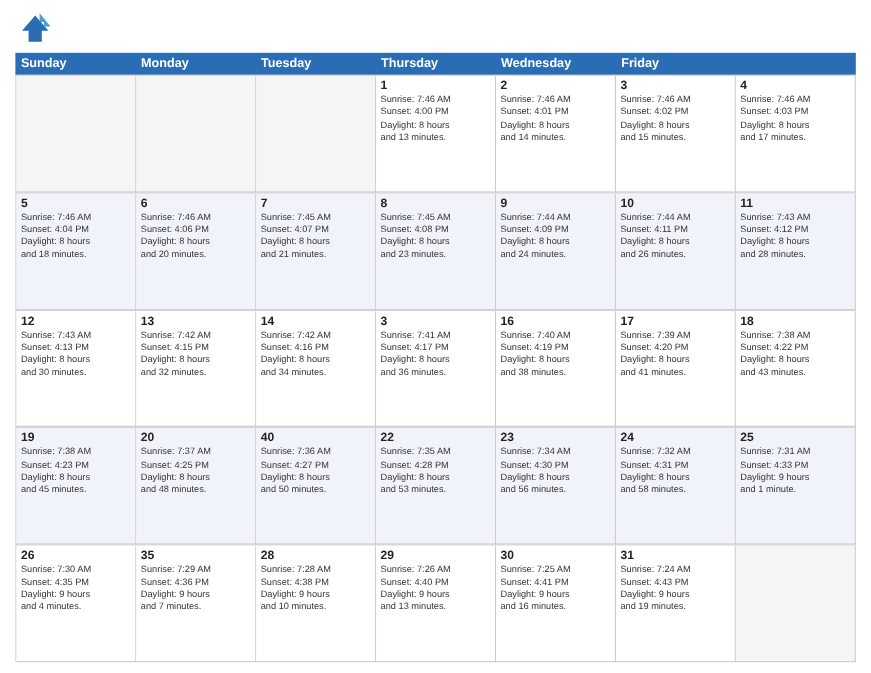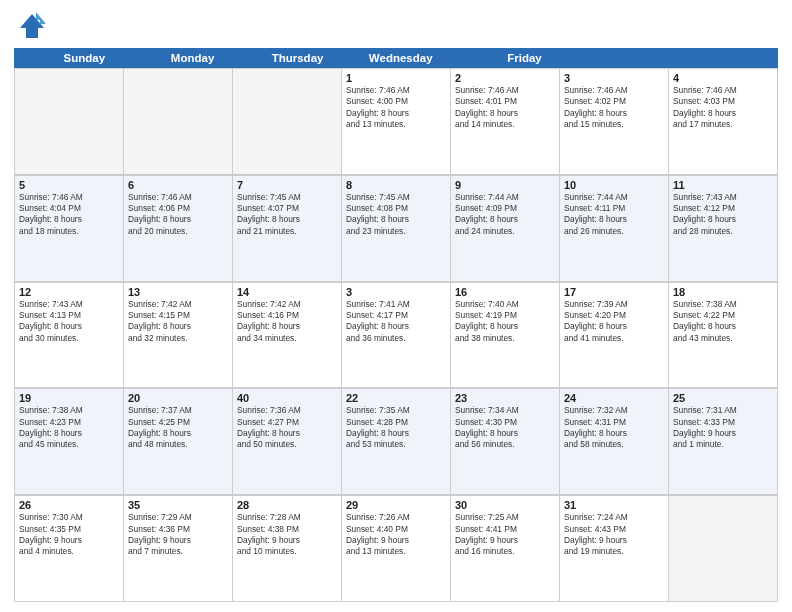--- a/index.html
+++ b/index.html
@@ -68,22 +68,22 @@
     }
     .cal-header {
       display: grid;
       grid-template-columns: repeat(7, 1fr);
       background: #2a6db5;
     }
     .cal-header-cell {
       color: #fff;
       font-size: 11.5px;
       font-weight: bold;
-      padding: 4px 18px;
-      text-align: right;
+      padding: 4px 5px;
+      text-align: left;
     }
     .cal-body {
       flex: 1;
       display: flex;
       flex-direction: column;
     }
     .cal-week {
       display: grid;
       grid-template-columns: repeat(7, 1fr);
       flex: 1;
@@ -136,20 +136,21 @@
     <div class="title-block">
       <h1></h1>
       <h2></h2>
     </div>
   </div>
 
   <div class="calendar">
     <div class="cal-header">
     <div class="cal-header-cell">Sunday</div>
         <div class="cal-header-cell">Monday</div>
+        <div class="cal-header-cell">Tuesday</div>
         <div class="cal-header-cell">Thursday</div>
         <div class="cal-header-cell">Wednesday</div>
         <div class="cal-header-cell">Friday</div>
       </div>
     <div class="cal-body">
     <div class="cal-week">
           <div class="cal-cell empty"></div>
           <div class="cal-cell empty"></div>
           <div class="cal-cell empty"></div>
           <div class="cal-cell">

